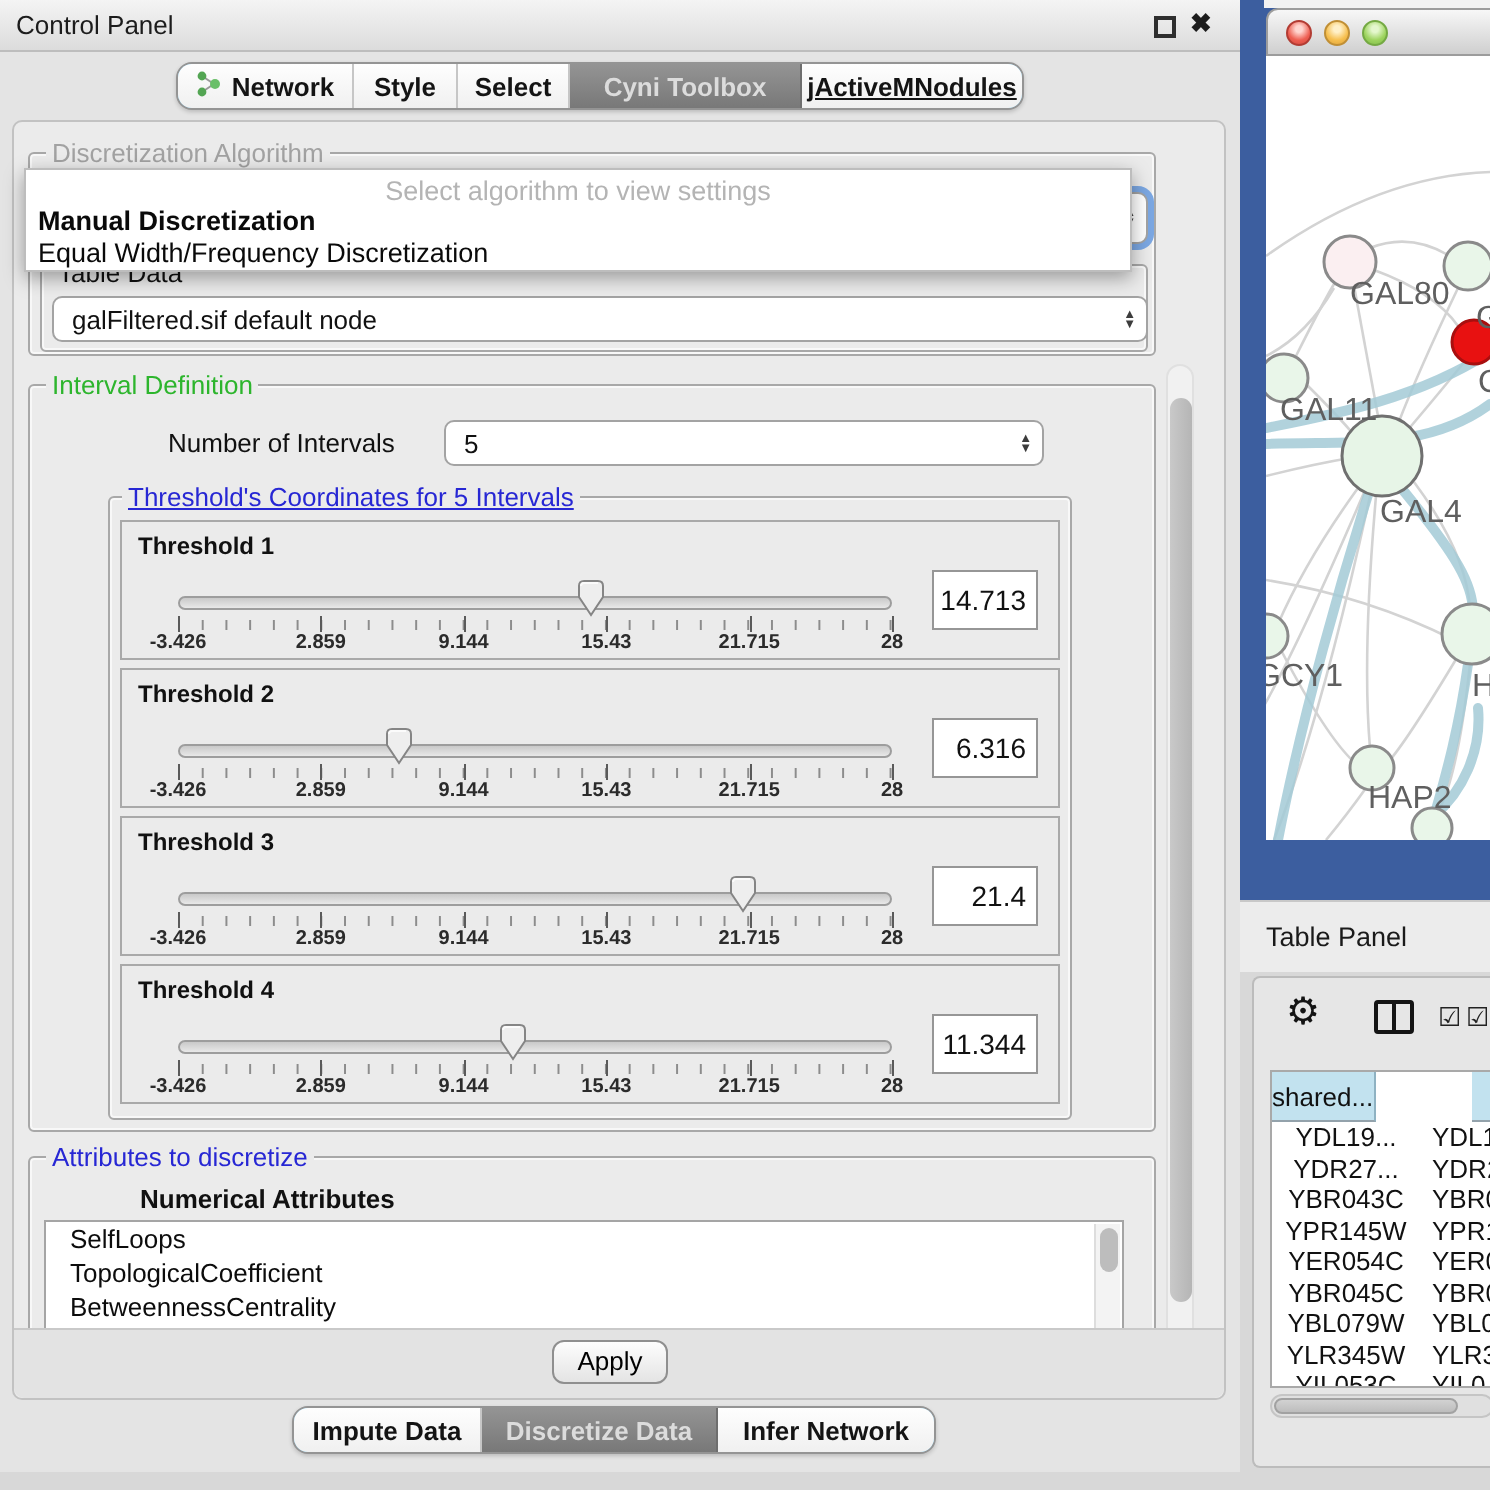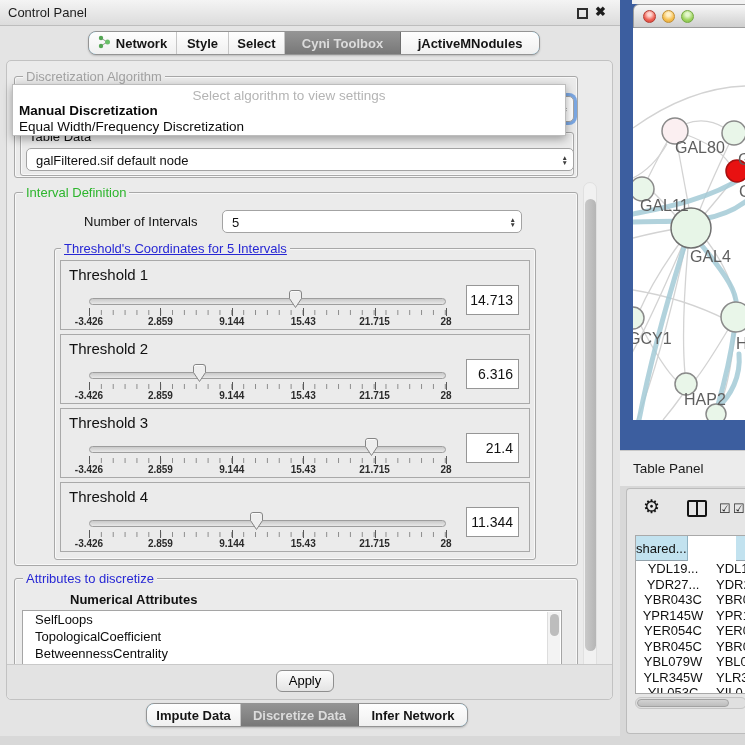--- a/index.html
+++ b/index.html
@@ -37,21 +37,21 @@
   .combo .stepper { position:absolute; right:5px; top:50%; transform:translateY(-50%); text-align:center;
                     font-size:6.5px; line-height:5px; color:#3c3c3c; }
   .combo.focused { box-shadow:0 0 0 3px #7ba7e2; }
 
   #algo-popup { position:absolute; left:12px; top:84px; width:554px; height:52px; background:#fff;
                 border:1px solid #bdbdbd; box-shadow:0 3px 9px rgba(0,0,0,.35); z-index:40; }
   #algo-popup .hint { position:absolute; left:0; top:3px; width:100%; text-align:center; font-size:13.5px; color:#b4b4b4; }
   .popup-opt { position:absolute; left:6px; font-size:13.5px; color:#0a0a0a; white-space:nowrap; }
 
   .thr-panel { position:absolute; left:60px; width:470px; height:70px; background:#ebebeb; border:1px solid #a9a9a9; }
-  .thr-label { position:absolute; left:8px; top:5px; font-size:15px; font-weight:normal; }
+  .thr-label { position:absolute; left:8px; top:5px; font-size:12px; font-weight:bold; }
   .thr-track { position:absolute; left:28px; top:37px; width:357px; height:7px; border:1px solid #9d9d9d;
                border-radius:4px; background:linear-gradient(#c9c9c9,#e8e8e8); }
   .thr-thumb { position:absolute; top:28px; width:17px; height:20px; }
   .thr-ruler { position:absolute; left:28px; top:49px; width:357px; height:5px;
                background-image:linear-gradient(to right,#8c8c8c 0,#8c8c8c 1px,transparent 1px);
                background-size:calc((100% - 1px)/30) 100%; background-repeat:repeat-x; }
   .major-tick { position:absolute; top:47px; width:1px; height:8px; background:#5a5a5a; }
   .tick-lbl { position:absolute; top:55px; font-size:10px; font-weight:bold; color:#2b2b2b; transform:translateX(-50%); white-space:nowrap; }
   .thr-value { position:absolute; left:405px; top:24px; width:53px; height:30px; background:#fff;
                border:1px solid #969696; font-size:14px; text-align:right; line-height:28px; padding-right:5px; }
@@ -124,21 +124,21 @@
             <line x1="3" y1="11" x2="9" y2="7" stroke="#999"></line>
             <circle cx="3" cy="3" r="2.2" fill="#53a553"></circle>
             <circle cx="3" cy="11" r="2.2" fill="#53a553"></circle>
             <circle cx="9.5" cy="7" r="2.5" fill="#6abf69"></circle>
           </svg></span>
         <span>Network</span>
       </div>
       <div class="tab" style="width: 52px;">Style</div>
       <div class="tab" style="width: 56px;">Select</div>
       <div class="tab active" style="width: 116px;">Cyni Toolbox</div>
-      <div class="tab" style="width: 138px;">jActiveMNodules</div>
+      <div class="tab" style="width: 110px; text-decoration: underline;">jActiveMNodules</div>
     </div>
 
   <div id="content-outer"></div>
 
   <div class="groupbox" style="left:14px;top:76px;width:564px;height:102px;">
     <span class="gtitle t-gray" style="left:8px;top:-8px;">Discretization Algorithm</span>
   </div>
   <div class="combo focused" style="left:24px;top:96px;width:550px;height:26px;">
     <span class="stepper"><span>▲</span><br><span>▼</span></span>
   </div>

